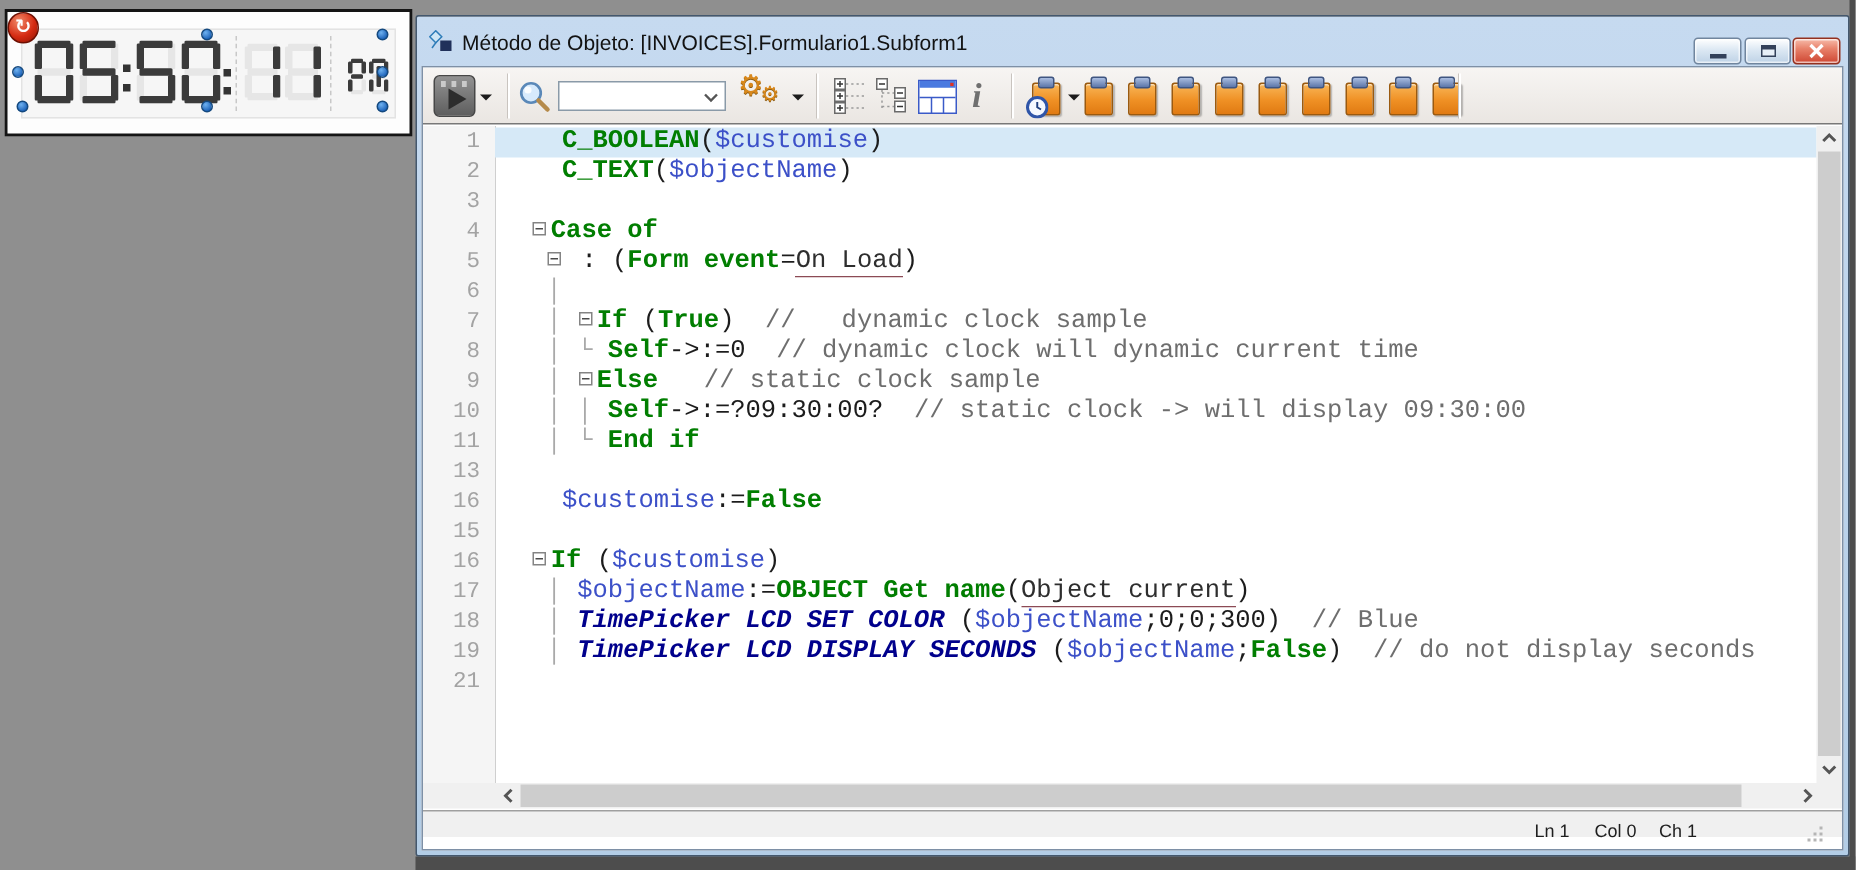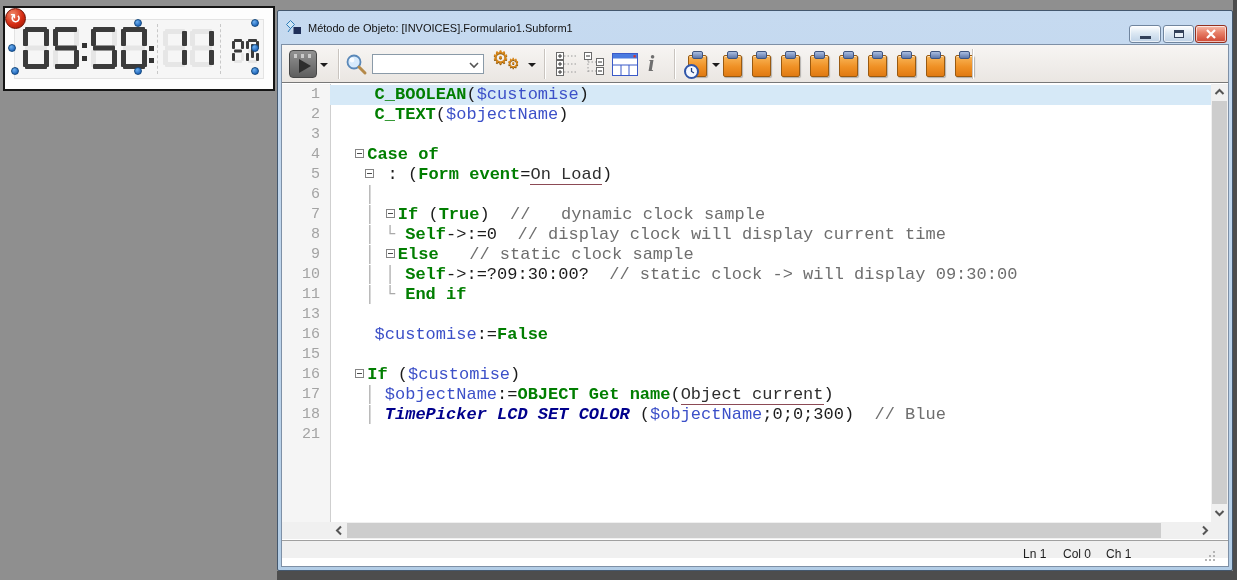--- a/index.html
+++ b/index.html
@@ -17,21 +17,21 @@
   .handle { position:absolute; width:8px; height:8px; border-radius:50%;
             background:radial-gradient(circle at 35% 30%, #6eb1f0, #1e64ba 75%); border:1px solid #14497f; }
   .badge { position:absolute; left:5px; top:8px; width:21px; height:21px; border-radius:50%;
            background:radial-gradient(circle at 35% 28%, #f08a6a, #d52b12 55%, #8f1403); border:1px solid #6d0f02;
            color:#fff; font:bold 13px/19px "DejaVu Sans", sans-serif; text-align:center; }
 
   
   #win { position:absolute; left:277px; top:10px; width:956px; height:561px;
          background:linear-gradient(#c6daf0,#b3cde6); border:1px solid #44586e; border-radius:2px; }
   .titlebar { position:relative; height:33px; display:flex; align-items:center; padding-left:8px; gap:6px; }
-  .title-text { font-size:11px; color:#121212; white-space:nowrap; }
+  .title-text { font-size:14px; color:#121212; white-space:nowrap; }
   .wbtn { position:absolute; top:14px; height:18px; border:1px solid #70859e; border-radius:3px;
           background:linear-gradient(#ffffff,#dce8f3 45%,#bed2e6); box-shadow:inset 0 0 0 1px rgba(255,255,255,.65); }
   .wbtn-min { right:71px; width:32px; } .wbtn-max { right:38px; width:31px; }
   .wbtn-close { right:5px; width:32px; border-color:#93301f;
           background:linear-gradient(#f7bcab,#e8826b 40%,#ce4632); }
   .glyph-min { position:absolute; left:10px; top:10px; width:11px; height:3px; background:#33415a; }
   .glyph-max { position:absolute; left:10px; top:4px; width:10px; height:8px; border:1px solid #33415a; border-top:3px solid #33415a; background:#e8f0f8; }
 
   .win-content { position:absolute; left:3px; right:3px; top:33px; bottom:3px; background:#fff; border:1px solid #7e90a6; overflow:hidden; }
 
@@ -370,21 +370,21 @@
             <div class="crow">
               <div class="ln">6</div>
               <div class="cl"><span class="pl">  </span><span class="tree">│</span></div>
             </div>
             <div class="crow">
               <div class="ln">7</div>
               <div class="cl"><span class="pl">  </span><span class="tree">│ </span><span class="fold"></span><span class="kw">If</span><span class="pl"> (</span><span class="kw">True</span><span class="pl">)  </span><span class="cmt">//   dynamic clock sample</span></div>
             </div>
             <div class="crow">
               <div class="ln">8</div>
-              <div class="cl"><span class="pl">  </span><span class="tree">│ └ </span><span class="kw">Self</span><span class="pl">-&gt;:=0  </span><span class="cmt">// display clock will display current time</span></div>
+              <div class="cl"><span class="pl">  </span><span class="tree">│ └ </span><span class="kw">Self</span><span class="pl">-&gt;:=0  </span><span class="cmt">// dynamic clock will dynamic current time</span></div>
             </div>
             <div class="crow">
               <div class="ln">9</div>
               <div class="cl"><span class="pl">  </span><span class="tree">│ </span><span class="fold"></span><span class="kw">Else</span><span class="pl">   </span><span class="cmt">// static clock sample</span></div>
             </div>
             <div class="crow">
               <div class="ln">10</div>
               <div class="cl"><span class="pl">  </span><span class="tree">│ │ </span><span class="kw">Self</span><span class="pl">-&gt;:=?09:30:00?  </span><span class="cmt">// static clock -&gt; will display 09:30:00</span></div>
             </div>
             <div class="crow">
@@ -407,20 +407,24 @@
               <div class="ln">16</div>
               <div class="cl"><span class="pl"> </span><span class="fold"></span><span class="kw">If</span><span class="pl"> (</span><span class="var">$customise</span><span class="pl">)</span></div>
             </div>
             <div class="crow">
               <div class="ln">17</div>
               <div class="cl"><span class="pl">  </span><span class="tree">│ </span><span class="var">$objectName</span><span class="pl">:=</span><span class="kw">OBJECT Get name</span><span class="pl">(</span><span class="const">Object current</span><span class="pl">)</span></div>
             </div>
             <div class="crow">
               <div class="ln">18</div>
               <div class="cl"><span class="pl">  </span><span class="tree">│ </span><span class="mth">TimePicker LCD SET COLOR</span><span class="pl"> (</span><span class="var">$objectName</span><span class="pl">;0;0;300)  </span><span class="cmt">// Blue</span></div>
+            </div>
+            <div class="crow">
+              <div class="ln">19</div>
+              <div class="cl"><span class="pl">  </span><span class="tree">│ </span><span class="mth">TimePicker LCD DISPLAY SECONDS</span><span class="pl"> (</span><span class="var">$objectName</span><span class="pl">;</span><span class="kw">False</span><span class="pl">)  </span><span class="cmt">// do not display seconds</span></div>
             </div>
             <div class="crow">
               <div class="ln">21</div>
               <div class="cl"></div>
             </div>
           </div>
         <div class="vscroll">
           <div class="sarrow" style="top:0;">
             <svg width="11" height="8" viewBox="0 0 11 8">
                 <polyline points="1.5,6 5.5,2 9.5,6" fill="none" stroke="#555" stroke-width="2"></polyline>

